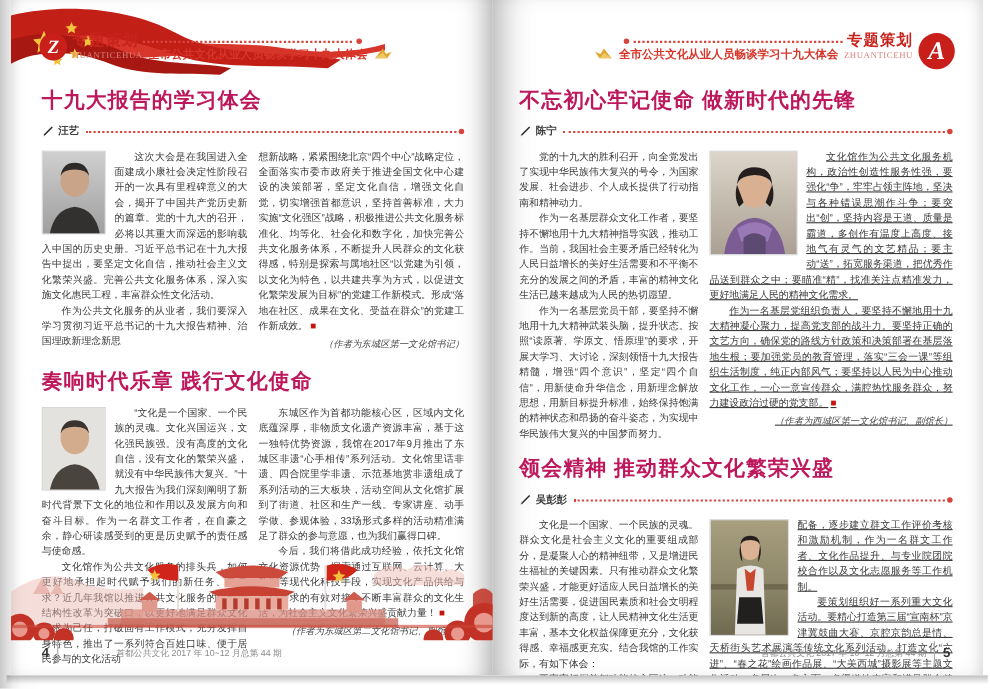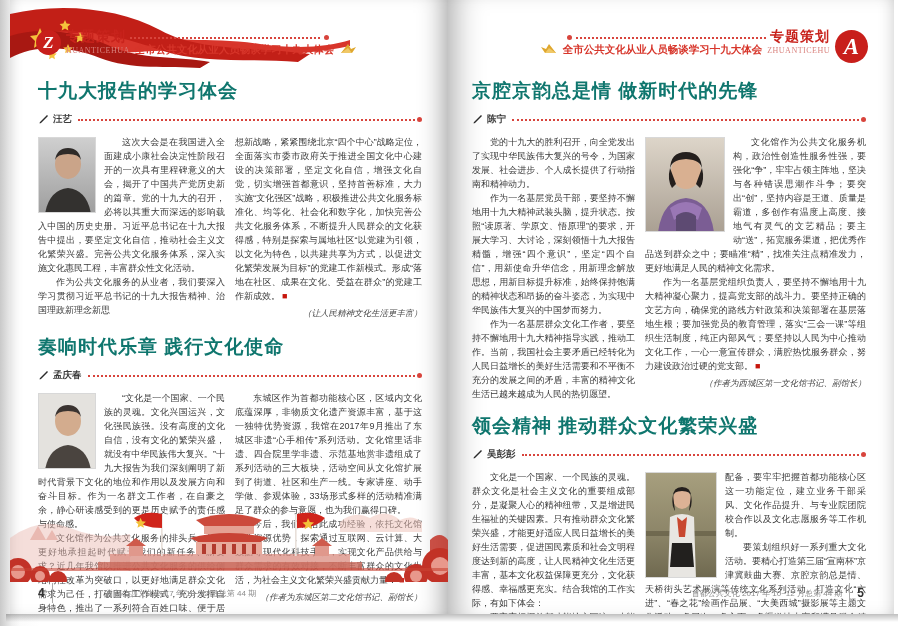--- a/index.html
+++ b/index.html
@@ -44,35 +44,35 @@
   .hdr.r .hdr-flex { justify-content:flex-end; }
   .crane { flex:0 0 auto; position:relative; top:-2px; }
 
   
   .flagdecor { position:absolute; left:0; top:6px; z-index:4; pointer-events:none; }
 
   
   .content { position:absolute; left:28px; right:26px; top:78px; }
   .page.right .content { left:24px; right:28px; }
   .article { margin-bottom:10px; }
-  .a-title { color:#0f766e; font-size:19px; font-weight:bold; letter-spacing:1px; margin-bottom:8px; }
+  .a-title { color:#be185d; font-size:19px; font-weight:bold; letter-spacing:1px; margin-bottom:8px; }
   .byline { display:flex; align-items:center; height:14px; margin-bottom:9px;text-align:center; }
   .pen { flex:0 0 auto; margin-right:4px; }
   .by-name { font-size:9.5px; font-weight:bold; color:#3c3c3c; white-space:nowrap; margin-right:6px; }
   .by-rule { flex:1 1 auto; border-top:2px dotted #d8443c; position:relative; top:1px; }
   .by-dot { flex:0 0 auto; width:5px; height:5px; border-radius:50%; background:#d8443c; margin-left:2px; }
 
   .body2col { display:flex; gap:10px;justify-content:center; }
   .col { font-size:9px; line-height:14px; color:#3a3a3a; text-align:justify; }
   .col .p { text-indent:2em; }
   .col .p.noind { text-indent:0; }
   .page.left .c1 { flex:0 0 187px; }
   .page.left .c2 { flex:1 1 auto; }
   .page.right .c1 { flex:0 0 163px; }
-  .page.right .c2 { flex:1 1 auto; }
+  .page.right .c2 { flex:1 1 auto;text-decoration:underline; }
 
   .portrait { float:left; margin:2px 8px 4px 0; border:1px solid #d8d8d8; background:#e9e9e9; overflow:hidden; }
   .portrait svg { display:block; }
   .pt-a1, .pt-a2 { width:58px; height:76px; }
   .pt-a3 { width:80px; height:95px; }
   .pt-a4 { width:72px; height:106px; }
 
   .endmark { color:#c6150c; font-size:9px; margin-left:2px; }
   .attribution { clear:none; text-align:right; font-size:8.5px; color:#4a4a4a;
     font-family:"DejaVu Serif", serif; font-style:italic; margin-top:3px; }
@@ -156,35 +156,27 @@
                 <ellipse cx="29" cy="26" rx="13" ry="15" fill="#caa489"></ellipse>
                 <path d="M16,22 Q18,10 29,10 Q40,10 42,22 Q40,16 29,16 Q18,16 16,22 Z" fill="#2e2a28"></path>
                 <path d="M6,76 Q10,52 29,50 Q48,52 52,76 Z" fill="#33312f"></path>
               </svg>
             </div>
             <div class="p">这次大会是在我国进入全面建成小康社会决定性阶段召开的一次具有里程碑意义的大会，揭开了中国共产党历史新的篇章。党的十九大的召开，必将以其重大而深远的影响载入中国的历史史册。习近平总书记在十九大报告中提出，要坚定文化自信，推动社会主义文化繁荣兴盛。完善公共文化服务体系，深入实施文化惠民工程，丰富群众性文化活动。</div>
             <div class="p">作为公共文化服务的从业者，我们要深入学习贯彻习近平总书记的十九大报告精神、治国理政新理念新思</div>
           </div>
           <div class="col c2">
             <div class="p noind"><span>想新战略，紧紧围绕北京“四个中心”战略定位，全面落实市委市政府关于推进全国文化中心建设的决策部署，坚定文化自信，增强文化自觉，切实增强首都意识，坚持首善标准，大力实施“文化强区”战略，积极推进公共文化服务标准化、均等化、社会化和数字化，加快完善公共文化服务体系，不断提升人民群众的文化获得感，特别是探索与属地社区“以党建为引领，以文化为特色，以共建共享为方式，以促进文化繁荣发展为目标”的党建工作新模式。形成“落地在社区、成果在文化、受益在群众”的党建工作新成效。</span><span class="endmark">■</span></div>
-            <div class="attribution">（让人民精神文化生活更丰富）</div>
+            <div class="attribution">（作者为东城区第一文化馆书记）</div>
           </div>
         </div>
       </div>
 
       <div class="article" style="margin-top:14px;">
         <div class="a-title">奏响时代乐章  践行文化使命</div>
-        <div class="byline">
-          <svg class="pen" width="11" height="11" viewBox="0 0 11 11">
-              <path d="M1,10 L3,9 L10,2 L9,1 L2,8 Z M1,10 L1.6,8.4 L2.6,9.4 Z" fill="#2b2b2b"></path>
-            </svg>
-          <span class="by-name">孟庆春</span>
-          <span class="by-rule"></span>
-          <span class="by-dot"></span>
-        </div>
         <div class="body2col">
           <div class="col c1">
             <div class="portrait pt-a2">
               <svg width="58" height="76" viewBox="0 0 58 76">
                 <rect width="58" height="76" fill="#e4e2de"></rect>
                 <ellipse cx="29" cy="27" rx="13" ry="15" fill="#d3ac8e"></ellipse>
                 <path d="M16,23 Q18,11 29,11 Q40,11 42,23 Q40,17 29,17 Q18,17 16,23 Z" fill="#3a3330"></path>
                 <path d="M6,76 Q10,53 29,51 Q48,53 52,76 Z" fill="#4a443f"></path>
               </svg>
             </div>
@@ -283,34 +275,34 @@
             <span class="series-sub">ZHUANTICEHU</span>
           </div>
         </div>
         <div class="badge">A</div>
       </div>
     </div>
 
     <div class="content">
 
       <div class="article">
-        <div class="a-title">京腔京韵总是情 做新时代的先锋</div>
+        <div class="a-title">不忘初心牢记使命 做新时代的先锋</div>
         <div class="byline">
           <svg class="pen" width="11" height="11" viewBox="0 0 11 11">
               <path d="M1,10 L3,9 L10,2 L9,1 L2,8 Z M1,10 L1.6,8.4 L2.6,9.4 Z" fill="#2b2b2b"></path>
             </svg>
           <span class="by-name">陈宁</span>
           <span class="by-rule"></span>
           <span class="by-dot"></span>
         </div>
         <div class="body2col">
           <div class="col c1">
             <div class="p">党的十九大的胜利召开，向全党发出了实现中华民族伟大复兴的号令，为国家发展、社会进步、个人成长提供了行动指南和精神动力。</div>
+            <div class="p">作为一名基层群众文化工作者，要坚持不懈地用十九大精神指导实践，推动工作。当前，我国社会主要矛盾已经转化为人民日益增长的美好生活需要和不平衡不充分的发展之间的矛盾，丰富的精神文化生活已越来越成为人民的热切愿望。</div>
             <div class="p">作为一名基层党员干部，要坚持不懈地用十九大精神武装头脑，提升状态。按照“读原著、学原文、悟原理”的要求，开展大学习、大讨论，深刻领悟十九大报告精髓，增强“四个意识”，坚定“四个自信”，用新使命升华信念，用新理念解放思想，用新目标提升标准，始终保持饱满的精神状态和昂扬的奋斗姿态，为实现中华民族伟大复兴的中国梦而努力。</div>
-            <div class="p">作为一名基层群众文化工作者，要坚持不懈地用十九大精神指导实践，推动工作。当前，我国社会主要矛盾已经转化为人民日益增长的美好生活需要和不平衡不充分的发展之间的矛盾，丰富的精神文化生活已越来越成为人民的热切愿望。</div>
           </div>
           <div class="col c2">
             <div class="portrait pt-a3">
               <svg width="80" height="95" viewBox="0 0 80 95">
                 <rect width="80" height="95" fill="#c9bfb4"></rect>
                 <rect width="80" height="95" fill="url(#g3)"></rect>
                 <defs>
                     <linearGradient id="g3" x1="0" y1="0" x2="0" y2="1">
                       <stop offset="0" stop-color="#ddd5c9"></stop>
                       <stop offset="1" stop-color="#a99f92"></stop>
@@ -361,21 +353,21 @@
                   </defs>
                 <rect x="0" y="58" width="72" height="5" fill="#5d573f" opacity=".6"></rect>
                 <ellipse cx="36" cy="26" rx="9" ry="10" fill="#dcb295"></ellipse>
                 <path d="M27,24 Q27,14 36,14 Q45,14 45,24 Q45,18 36,18 Q27,18 27,24 Z" fill="#241f1d"></path>
                 <path d="M27,22 q-2,10 2,16 Z M45,22 q2,10 -2,16 Z" fill="#241f1d"></path>
                 <path d="M22,106 L24,44 Q36,38 48,44 L50,106 Z" fill="#e8e6e2"></path>
                 <path d="M31,44 l5,4 5,-4 -2,20 -6,0 Z" fill="#c8472f"></path>
                 <path d="M26,70 l20,0 2,24 -24,0 Z" fill="#22201e"></path>
               </svg>
             </div>
-            <div class="p noind">配备，要牢牢把握首都功能核心区这一功能定位，建立业务干部采风、文化作品提升、与专业院团院校合作以及文化志愿服务等工作机制。</div>
+            <div class="p noind">配备，逐步建立群文工作评价考核和激励机制，作为一名群文工作者、文化作品提升、与专业院团院校合作以及文化志愿服务等工作机制。</div>
             <div class="p">要策划组织好一系列重大文化活动。要精心打造第三届“宣南杯”京津冀鼓曲大赛、京腔京韵总是情、天桥街头艺术展演等传统文化系列活动。打造文化“六进”、“春之花”绘画作品展、“大美西城”摄影展等主题文化活动。多层次、多方面、多渠道地丰富和满足群众精神文化生活，提升人民群众的幸福指数。</div>
 
           </div>
         </div>
       </div>
     </div>
 
     <div class="footer r">
       <span class="issue">首都公共文化 2017 年 10~12 月总第 44 期</span>
       <span class="f-div"></span>

